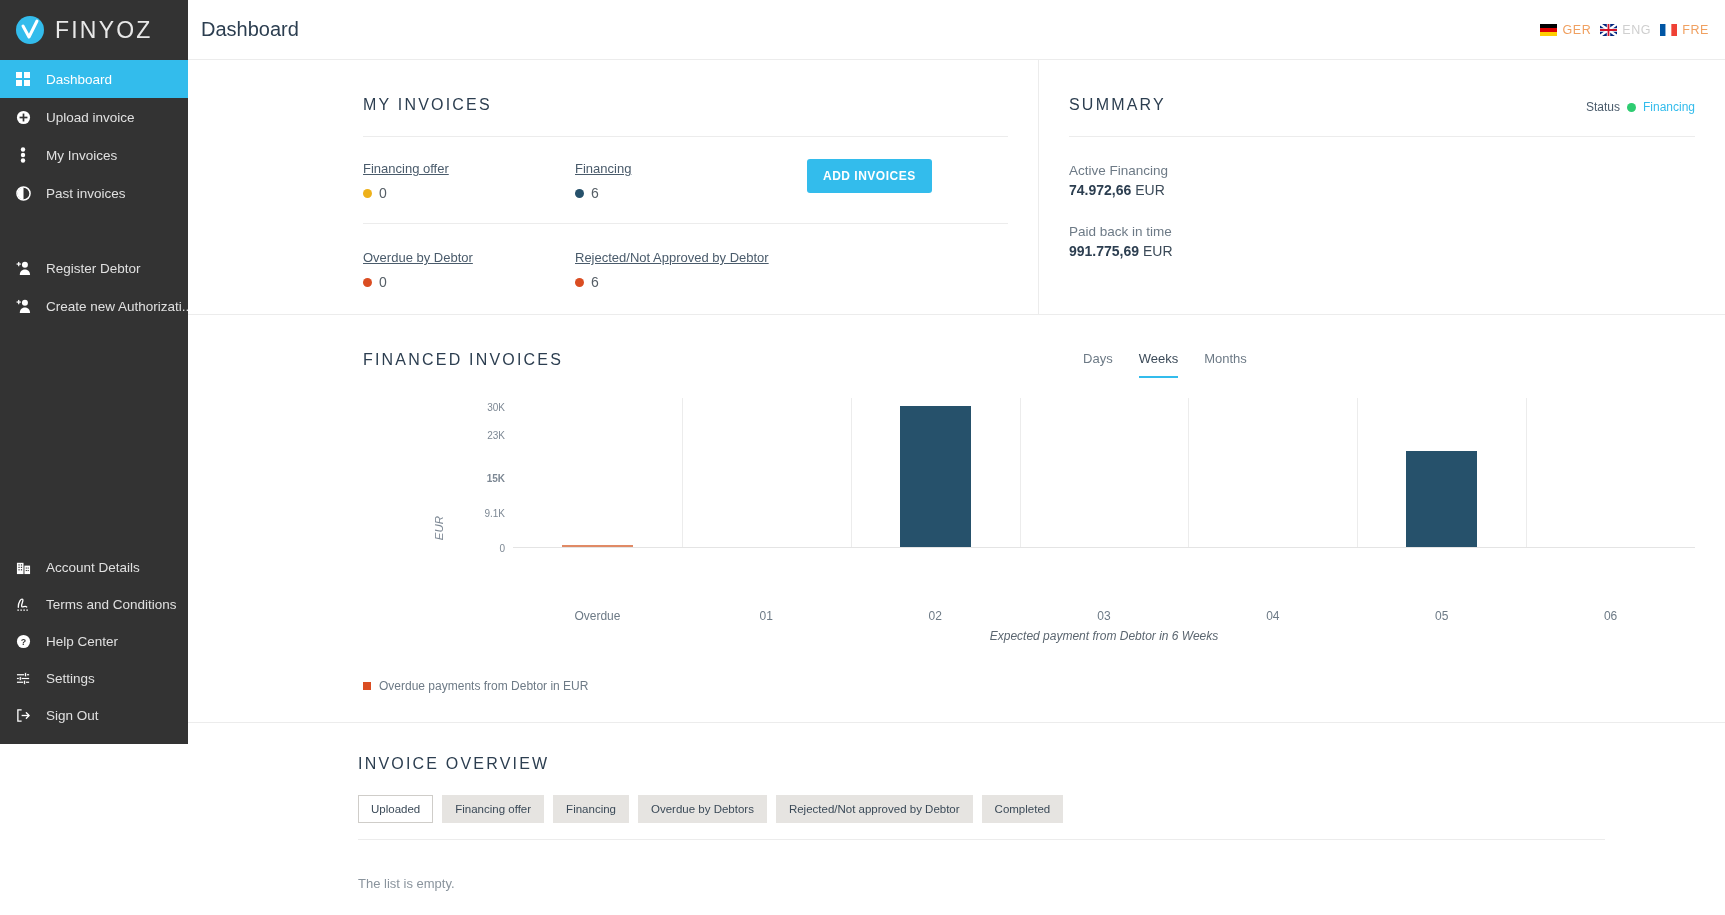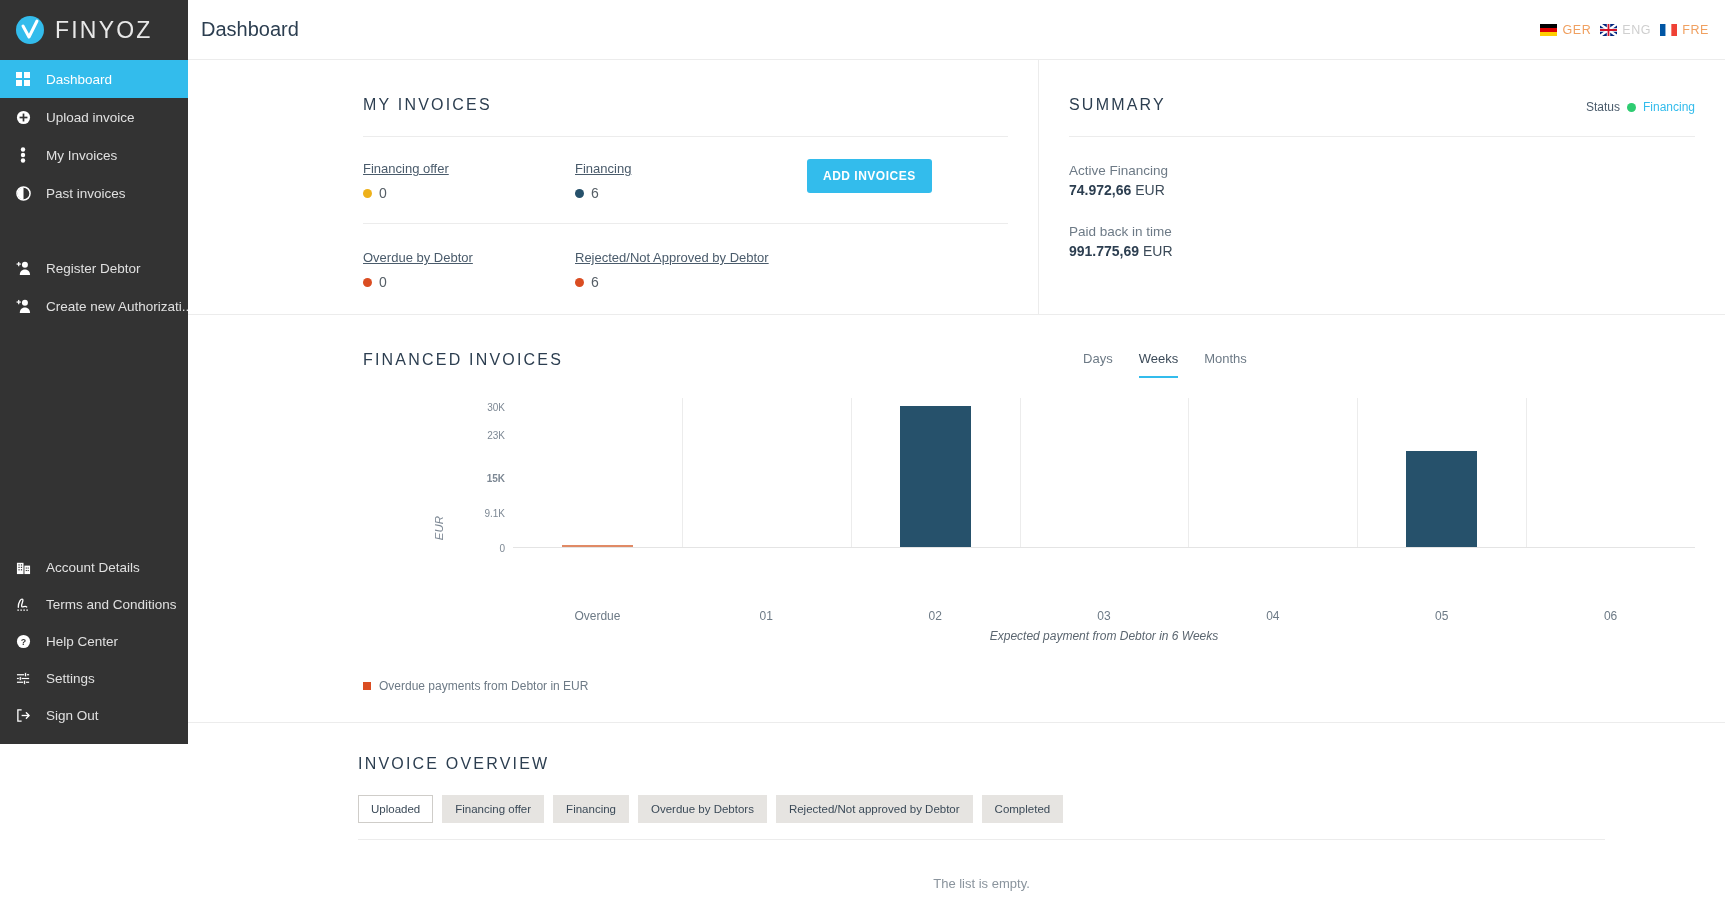--- a/index.html
+++ b/index.html
@@ -152,21 +152,21 @@
   .row-overview { background: #ffffff; flex: 1 1 auto; padding: 32px 30px 0 170px; }
   .ov-title { font-size: 16px; letter-spacing: 2.2px; color: #2c3e50; font-weight: 400; }
   .chips { display: flex; gap: 9px; margin-top: 22px; }
   .chip {
     background: #e6e4e1; color: #3b4a58; font-size: 11.5px;
     padding: 7px 12px; border: 1px solid transparent; cursor: pointer;
     white-space: nowrap;
   }
   .chip.active { background: #ffffff; border: 1px solid #cfcdc9; }
   .ov-hr { height: 1px; background: #ececec; margin-top: 16px; margin-right: 90px; }
-  .empty { text-align: center; font-size: 13px; color: #8a949d; margin-top: 36px; margin-right: 90px; }
+  .empty { font-size: 13px; color: #8a949d; margin-top: 36px; margin-right: 90px; }
 </style>
 </head>
 <body>
 
 <div class="app">
 
   <aside class="sidebar">
     <div class="brand">
       <span class="brand-mark">
         <svg width="30" height="30" viewBox="0 0 30 30">

